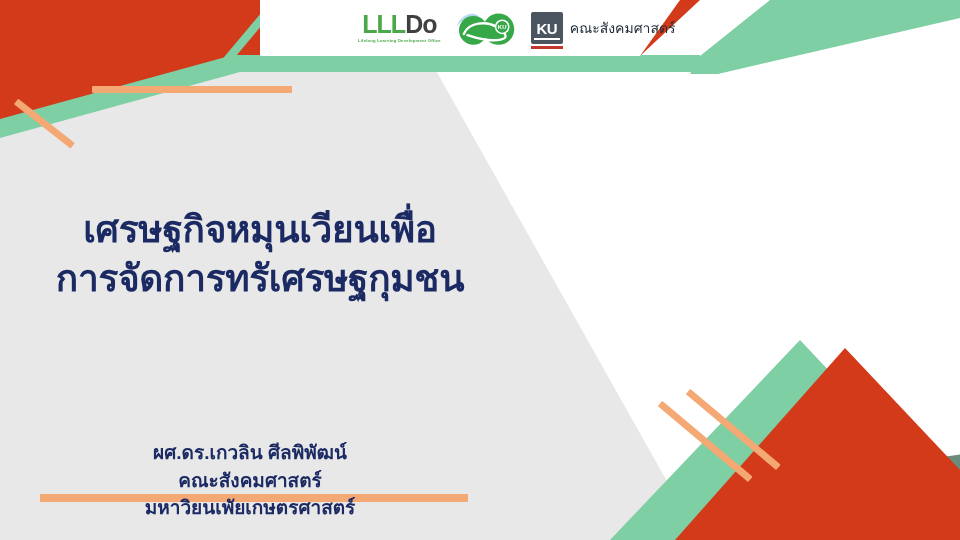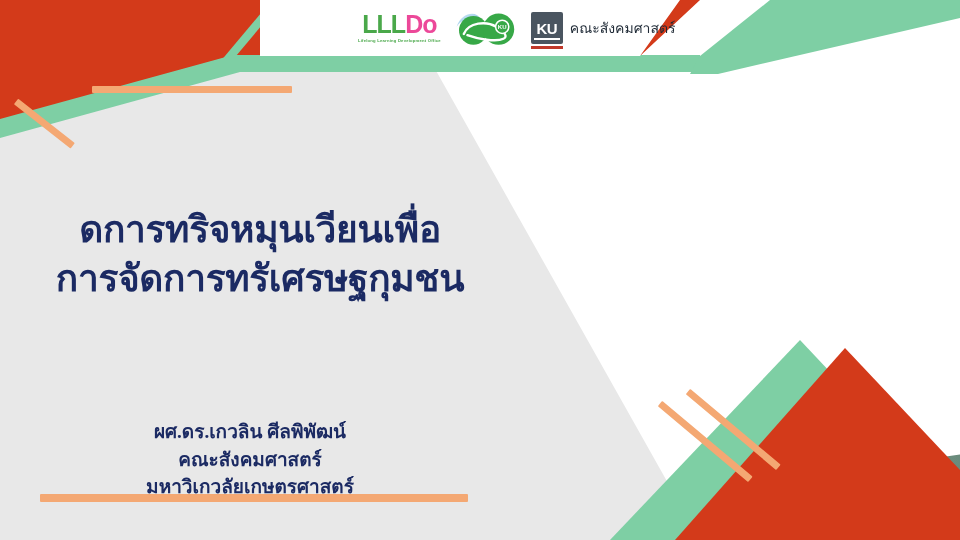--- a/index.html
+++ b/index.html
@@ -100,43 +100,43 @@
   
   .orange-line{position:absolute;background:#f4a873;border-radius:1px;}
   .ol-top{left:92px;top:86px;width:200px;height:7px;}
   .ol-diag{left:16px;top:98px;width:72px;height:7px;transform:rotate(38deg);transform-origin:left center;}
   .ol-bottom{left:40px;top:494px;width:428px;height:8px;}
 
   
   .logos{position:absolute;left:358px;top:6px;height:44px;display:flex;align-items:center;gap:12px;}
   .logo-llldo{display:flex;flex-direction:column;align-items:center;line-height:1;}
   .llldo-word{font-weight:bold;font-size:25px;letter-spacing:-1px;color:#4aa84a;}
-  .llldo-word .do{color:#ec4899;}
+  .llldo-word .do{color:#404040;}
   .llldo-sub{font-size:4.2px;font-weight:bold;color:#4aa84a;letter-spacing:.2px;margin-top:2px;white-space:nowrap;}
   .logo-ku-round{width:66px;height:40px;}
   .logo-ku-fac{display:flex;align-items:center;gap:7px;}
   .ku-mark{width:32px;height:32px;background:#4a5560;border-radius:2px;position:relative;
     display:flex;align-items:center;justify-content:center;}
   .ku-mark span{color:#fff;font-weight:bold;font-size:15px;line-height:1;letter-spacing:-.5px;}
   .ku-mark::after{content:"";position:absolute;left:3px;right:3px;bottom:4px;height:2px;background:#fff;}
   .ku-underline{position:absolute;left:0;top:34px;width:32px;height:2.5px;background:#c0392b;}
   .fac-name{font-size:14px;color:#1f2a36;font-family:"DejaVu Sans","Liberation Sans",sans-serif;white-space:nowrap;}
 
   
   .title{
     position:absolute;left:0;top:206px;width:520px;
     text-align:center;color:#1b2a63;font-weight:bold;
     font-size:37px;line-height:1.32;letter-spacing:-0.3px;
     font-family:"DejaVu Sans","Liberation Sans",sans-serif;
   }
   .title .l2{display:block;}
   .author{
-    position:absolute;left:0;top:418px;width:500px;text-align:center;
+    position:absolute;left:0;top:439px;width:500px;text-align:center;
     color:#1b2a63;font-weight:bold;font-size:19px;line-height:1.45;
-    font-family:Liberation Serif, serif;
+    font-family:Liberation Sans, sans-serif;
   }
   .author div{display:block;}
 </style>
 </head>
 <body>
 
 <div id="slide">
 
   <div class="photo">
     <div class="photo-inner">
@@ -207,23 +207,23 @@
           <span>KU</span>
         </div>
         <div class="ku-underline"></div>
       </div>
       <div class="fac-name">คณะสังคมศาสตร์</div>
     </div>
 
   </div>
 
   <div class="title">
-    <span>ดการทริจหมุนเวียนเพื่อ</span>
+    <span>เศรษฐกิจหมุนเวียนเพื่อ</span>
     <span class="l2">การจัดการทรัเศรษฐกุมชน</span>
   </div>
 
   <div class="author">
     <div>ผศ.ดร.เกวลิน ศีลพิพัฒน์</div>
     <div>คณะสังคมศาสตร์</div>
-    <div>มหาวิเกวลัยเกษตรศาสตร์</div>
+    <div>มหาวิยนเพัยเกษตรศาสตร์</div>
   </div>
 
 </div>
 
 </body></html>

